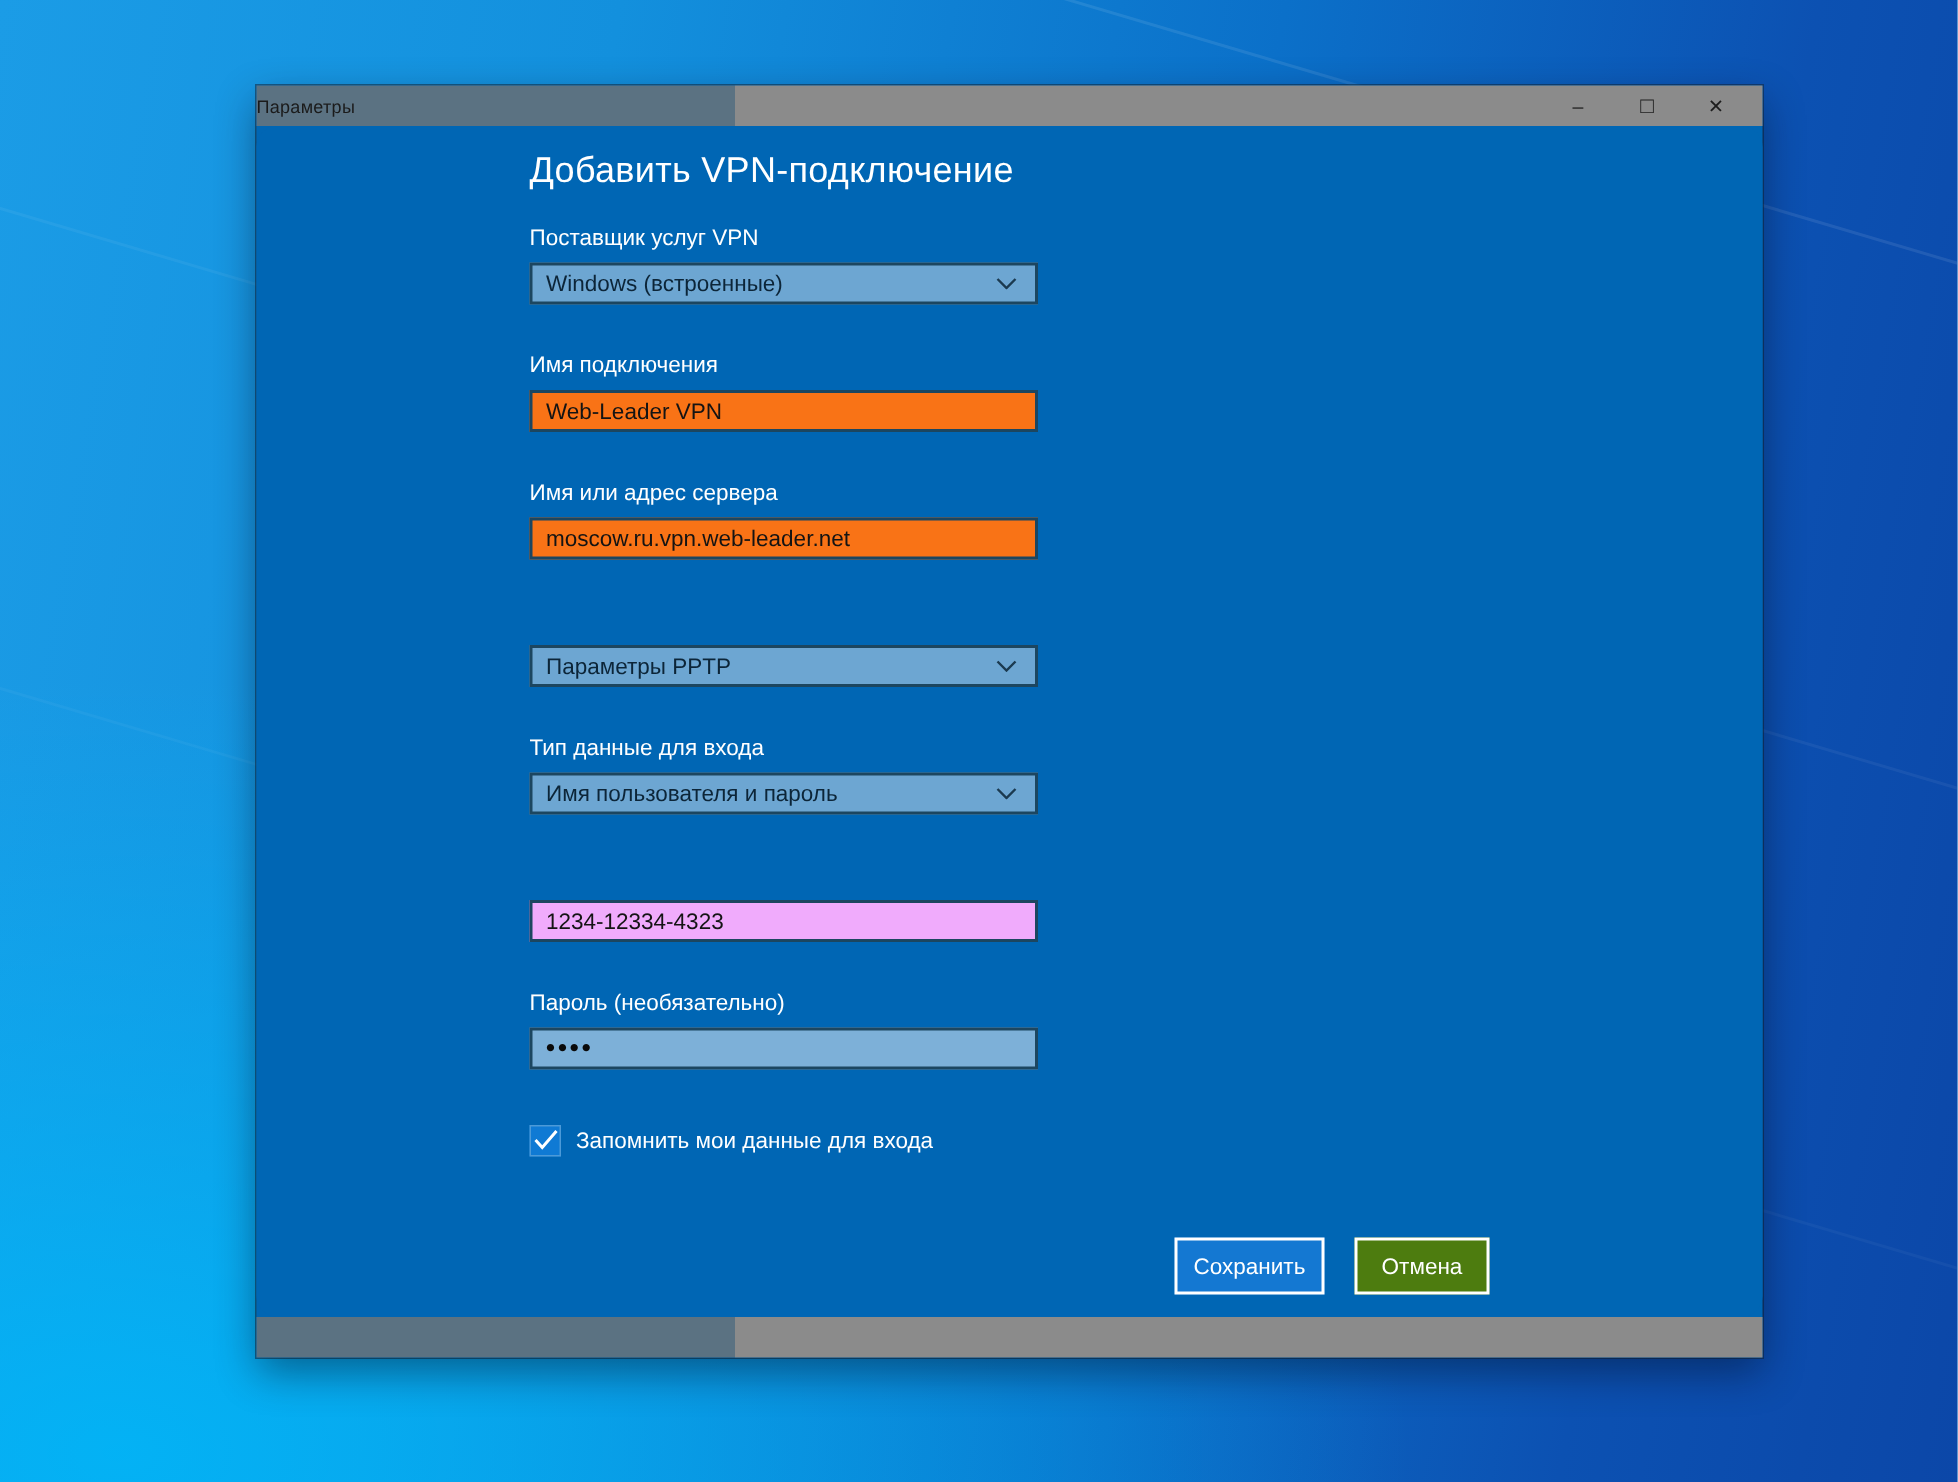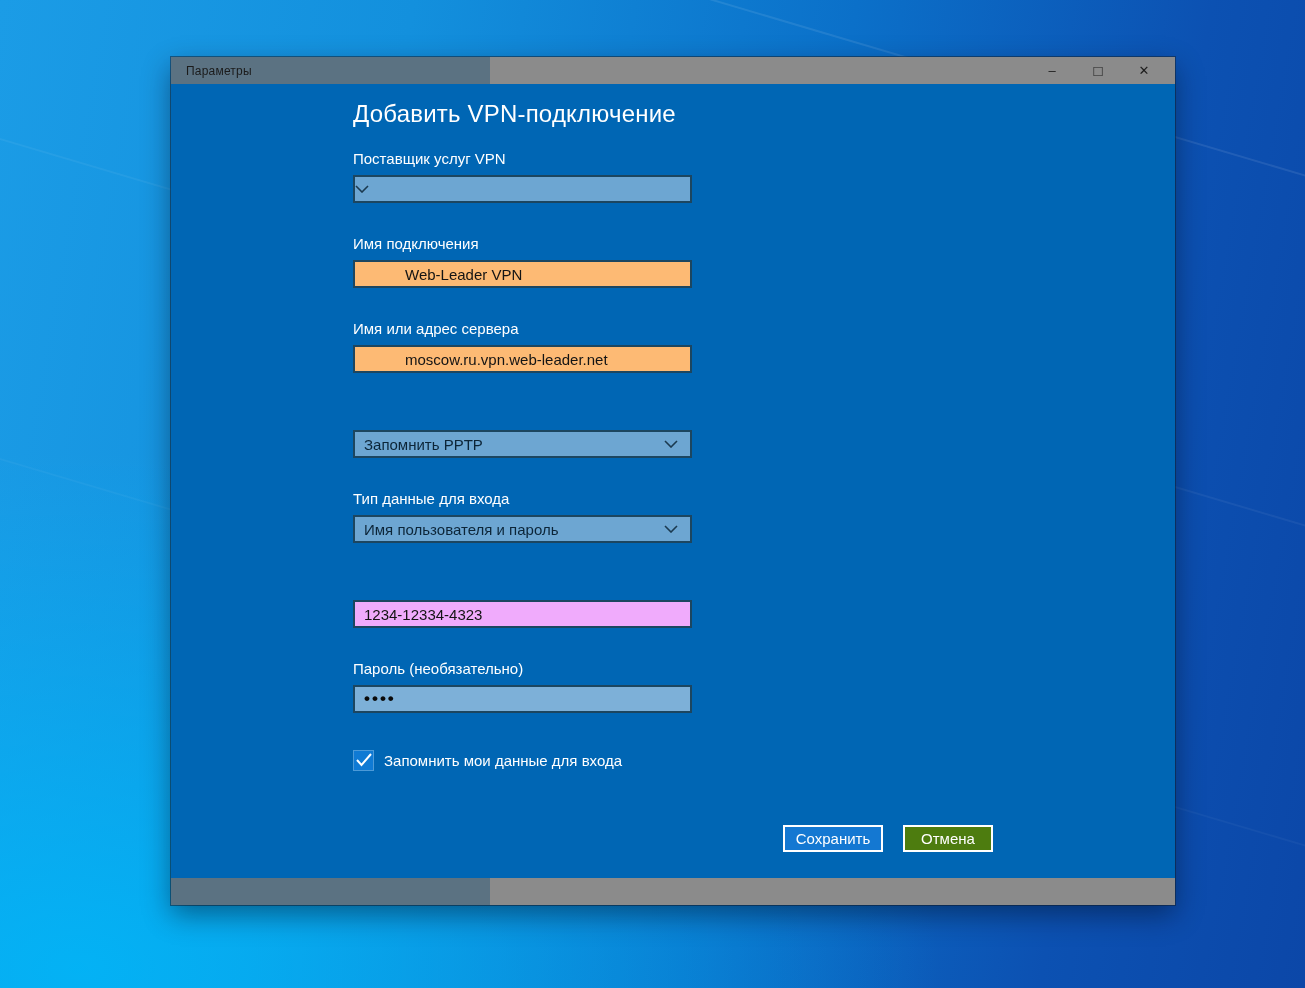--- a/index.html
+++ b/index.html
@@ -26,21 +26,21 @@
     position:absolute; left:171px; top:57px; width:1004px; height:848px;
     box-shadow:0 10px 26px rgba(0,10,30,0.45), 0 0 0 1px rgba(20,40,60,0.55);
     background:#0066b4;
   }
   .titlebar {
     position:absolute; left:0; top:0; width:1004px; height:27px;
     background:linear-gradient(to right, #5b7282 0, #5b7282 319px, #8b8b8b 319px, #8b8b8b 100%);
     display:flex; align-items:center;
   }
   .titlebar-title {
-    margin-left:15px; font-size:12px; color:#1b1b1b; letter-spacing:.2px;
+    font-size:12px; color:#1b1b1b; letter-spacing:.2px;
   }
   .win-controls {
     position:absolute; right:8px; top:0; height:27px; display:flex;
   }
   .win-btn {
     width:46px; height:27px; display:flex; align-items:center; justify-content:center;
     color:#1c1c1c; font-size:13px; cursor:default; line-height:1;
   }
   .win-btn.max { font-size:15px; }
 
@@ -72,34 +72,34 @@
     flex:1; padding-left:9px; font-size:15px; color:#0c2538;
     white-space:nowrap; overflow:hidden;
   }
   .combo .chev { margin-right:12px; display:flex; align-items:center; }
 
   .tinput {
     width:100%; height:100%; border:0; outline:none; background:transparent;
     padding-left:9px; font-size:15px; color:#141414;
     font-family:"Liberation Sans","DejaVu Sans",sans-serif;
   }
-  .fbox.light { background:#fdba74;padding-left:41px; }
+  .fbox.light { background:#f97316; }
   .fbox.medium { background:#f0abfc; }
   .fbox.pwd { background:#7db0d8; }
   .fbox.pwd .tinput { font-size:17px; font-weight:bold; letter-spacing:2px; color:#0a0a0a; }
 
   .check-row { position:absolute; left:182px; top:664px; height:24px; display:flex; align-items:center; }
   .checkbox {
     width:21px; height:21px; background:#0f7ad4; border:1px solid #4c9ad8;
     display:flex; align-items:center; justify-content:center; cursor:default;
   }
   .check-label { margin-left:10px; font-size:15px; color:#fff; }
 
   .btn {
-    position:absolute; top:741px; height:27px; border:2px solid #ffffff;
+    position:absolute; top:741px; height:38px; border:2px solid #ffffff;
     color:#fff; font-size:15px; display:flex; align-items:center; justify-content:center;
     cursor:default;
   }
   .btn-save { left:612px; width:100px; background:#1478d2; }
   .btn-cancel { left:732px; width:90px; background:#4d7c0f; }
 </style>
 </head>
 <body>
 
 <div class="desktop">
@@ -123,39 +123,40 @@
         </div>
       </div>
     </div>
 
     <div class="flyout">
 
       <div class="dialog-title">Добавить VPN-подключение</div>
 
       <div class="flabel" style="top:66px">Поставщик услуг VPN</div>
       <div class="fbox combo" style="top:91px">
+        <span class="combo-value">Windows (встроенные)</span>
         <span class="chev">
           <svg width="14" height="8" viewBox="0 0 14 8">
               <polyline points="1,1 7,7 13,1" fill="none" stroke="#1b3a50" stroke-width="1.6"></polyline>
             </svg>
         </span>
       </div>
 
       <div class="flabel" style="top:151px">Имя подключения</div>
       <div class="fbox light" style="top:176px">
         <input class="tinput" type="text" value="Web-Leader VPN" style="">
       </div>
 
       <div class="flabel" style="top:236px">Имя или адрес сервера</div>
       <div class="fbox light" style="top:261px">
         <input class="tinput" type="text" value="moscow.ru.vpn.web-leader.net" style="">
       </div>
 
       <div class="fbox combo" style="top:346px">
-        <span class="combo-value">Запомнить PPTP</span>
+        <span class="combo-value">Параметры PPTP</span>
         <span class="chev">
           <svg width="14" height="8" viewBox="0 0 14 8">
               <polyline points="1,1 7,7 13,1" fill="none" stroke="#1b3a50" stroke-width="1.6"></polyline>
             </svg>
         </span>
       </div>
 
       <div class="flabel" style="top:406px">Тип данные для входа</div>
       <div class="fbox combo" style="top:431px">
         <span class="combo-value">Имя пользователя и пароль</span>

